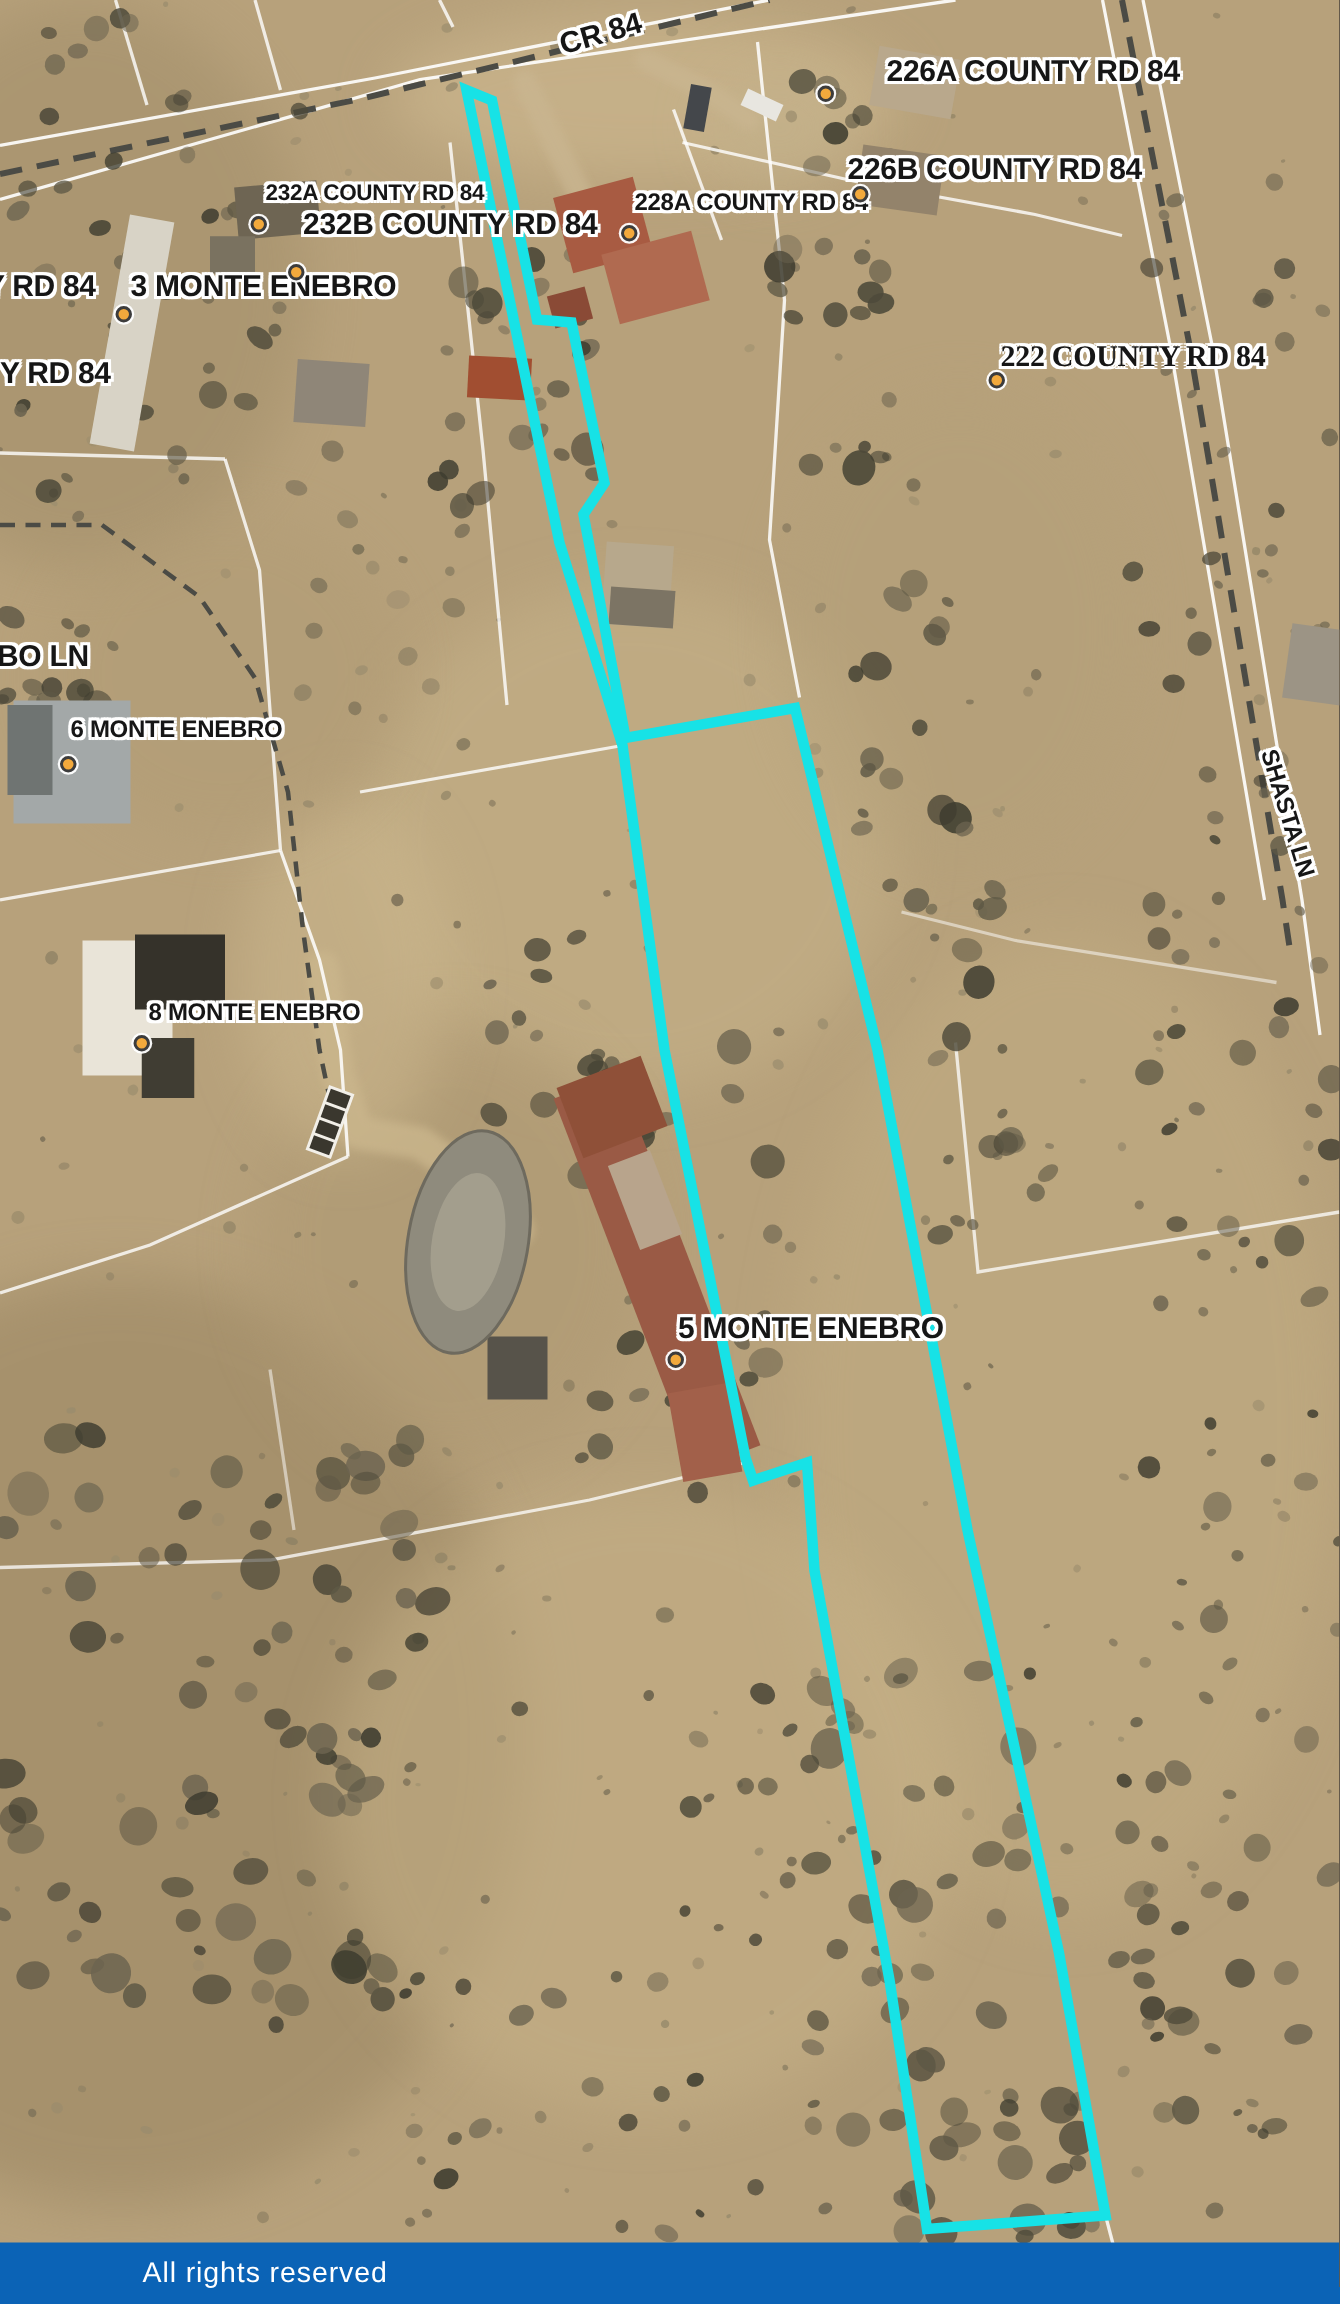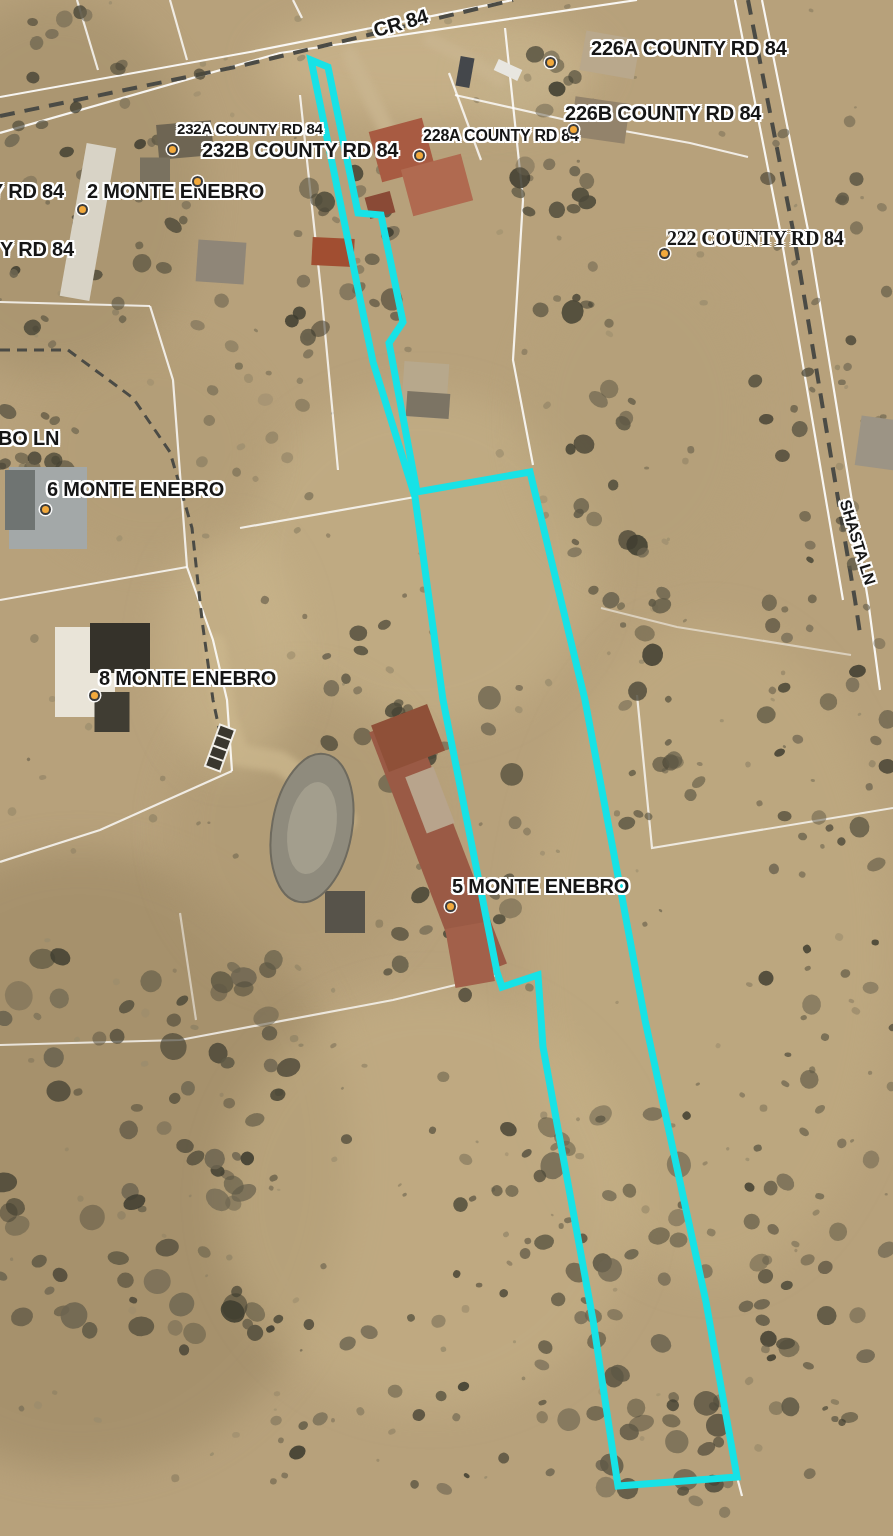--- a/index.html
+++ b/index.html
@@ -861,33 +861,36 @@
         </g>
     </svg>
   </div>
   <div id="labels-layer">
       <div class="map-label" style="left: 371px; top: 21px; font-size: 20px; transform: rotate(-16deg);">CR 84</div>
       <div class="map-label" style="left: 559px; top: 38px; font-size: 20px; margin-left: 32px;">226A COUNTY RD 84</div>
       <div class="map-label" style="left: 565px; top: 103px; font-size: 20px;">226B COUNTY RD 84</div>
       <div class="map-label" style="left: 423px; top: 128px; font-size: 16px;">228A COUNTY RD 84</div>
       <div class="map-label" style="left: 177px; top: 121px; font-size: 15px;">232A COUNTY RD 84</div>
       <div class="map-label" style="left: 202px; top: 140px; font-size: 20px;">232B COUNTY RD 84</div>
-      <div class="map-label" style="left: 87px; top: 181px; font-size: 20px;">2 MONTE ENEBRO</div>
+      <div class="map-label" style="left: 87px; top: 181px; font-size: 20px;">3 MONTE ENEBRO</div>
       <div class="map-label" style="left: -10px; top: 181px; font-size: 20px;">Y RD 84</div>
       <div class="map-label" style="left: 0px; top: 239px; font-size: 20px;">Y RD 84</div>
       <div class="map-label" style="left: -2px; top: 428px; font-size: 20px;">BO LN</div>
-      <div class="map-label" style="left: 47px; top: 479px; font-size: 20px;">6 MONTE ENEBRO</div>
-      <div class="map-label" style="left: 99px; top: 668px; font-size: 20px;">8 MONTE ENEBRO</div>
+      <div class="map-label" style="left: 47px; top: 479px; font-size: 16px;">6 MONTE ENEBRO</div>
+      <div class="map-label" style="left: 99px; top: 668px; font-size: 16px;">8 MONTE ENEBRO</div>
       <div class="map-label" style="left: 452px; top: 876px; font-size: 20px;">5 MONTE ENEBRO</div>
       <div class="map-label" style="left: 667px; top: 228px; font-size: 20px; font-family: Liberation Serif, serif;">222 COUNTY RD 84</div>
       <div class="map-label" style="left: 852px; top: 498px; font-size: 16px; transform: rotate(73deg);">SHASTA LN</div>
       <div class="map-dot" style="left: 544.5px; top: 56.5px; background: rgb(242, 169, 60); border-color: rgb(60, 60, 60);"></div>
       <div class="map-dot" style="left: 567.5px; top: 123.5px; background: rgb(242, 169, 60); border-color: rgb(60, 60, 60);"></div>
       <div class="map-dot" style="left: 413.5px; top: 149.5px; background: rgb(242, 169, 60); border-color: rgb(60, 60, 60);"></div>
       <div class="map-dot" style="left: 166.5px; top: 143.5px; background: rgb(242, 169, 60); border-color: rgb(60, 60, 60);"></div>
       <div class="map-dot" style="left: 191.5px; top: 175.5px; background: rgb(242, 169, 60); border-color: rgb(60, 60, 60);"></div>
       <div class="map-dot" style="left: 76.5px; top: 203.5px; background: rgb(242, 169, 60); border-color: rgb(60, 60, 60);"></div>
       <div class="map-dot" style="left: 658.5px; top: 247.5px; background: rgb(242, 169, 60); border-color: rgb(60, 60, 60);"></div>
       <div class="map-dot" style="left: 39.5px; top: 503.5px; background: rgb(242, 169, 60); border-color: rgb(60, 60, 60);"></div>
       <div class="map-dot" style="left: 88.5px; top: 689.5px; background: rgb(242, 169, 60); border-color: rgb(60, 60, 60);"></div>
       <div class="map-dot" style="left: 444.5px; top: 900.5px; background: rgb(242, 169, 60); border-color: rgb(60, 60, 60);"></div>
     </div>
+  <div id="footer-bar" style="background: rgb(11, 99, 182); color: rgb(255, 255, 255);">
+    <span>All rights reserved</span>
+  </div>
 </div>
 
 </body></html>

